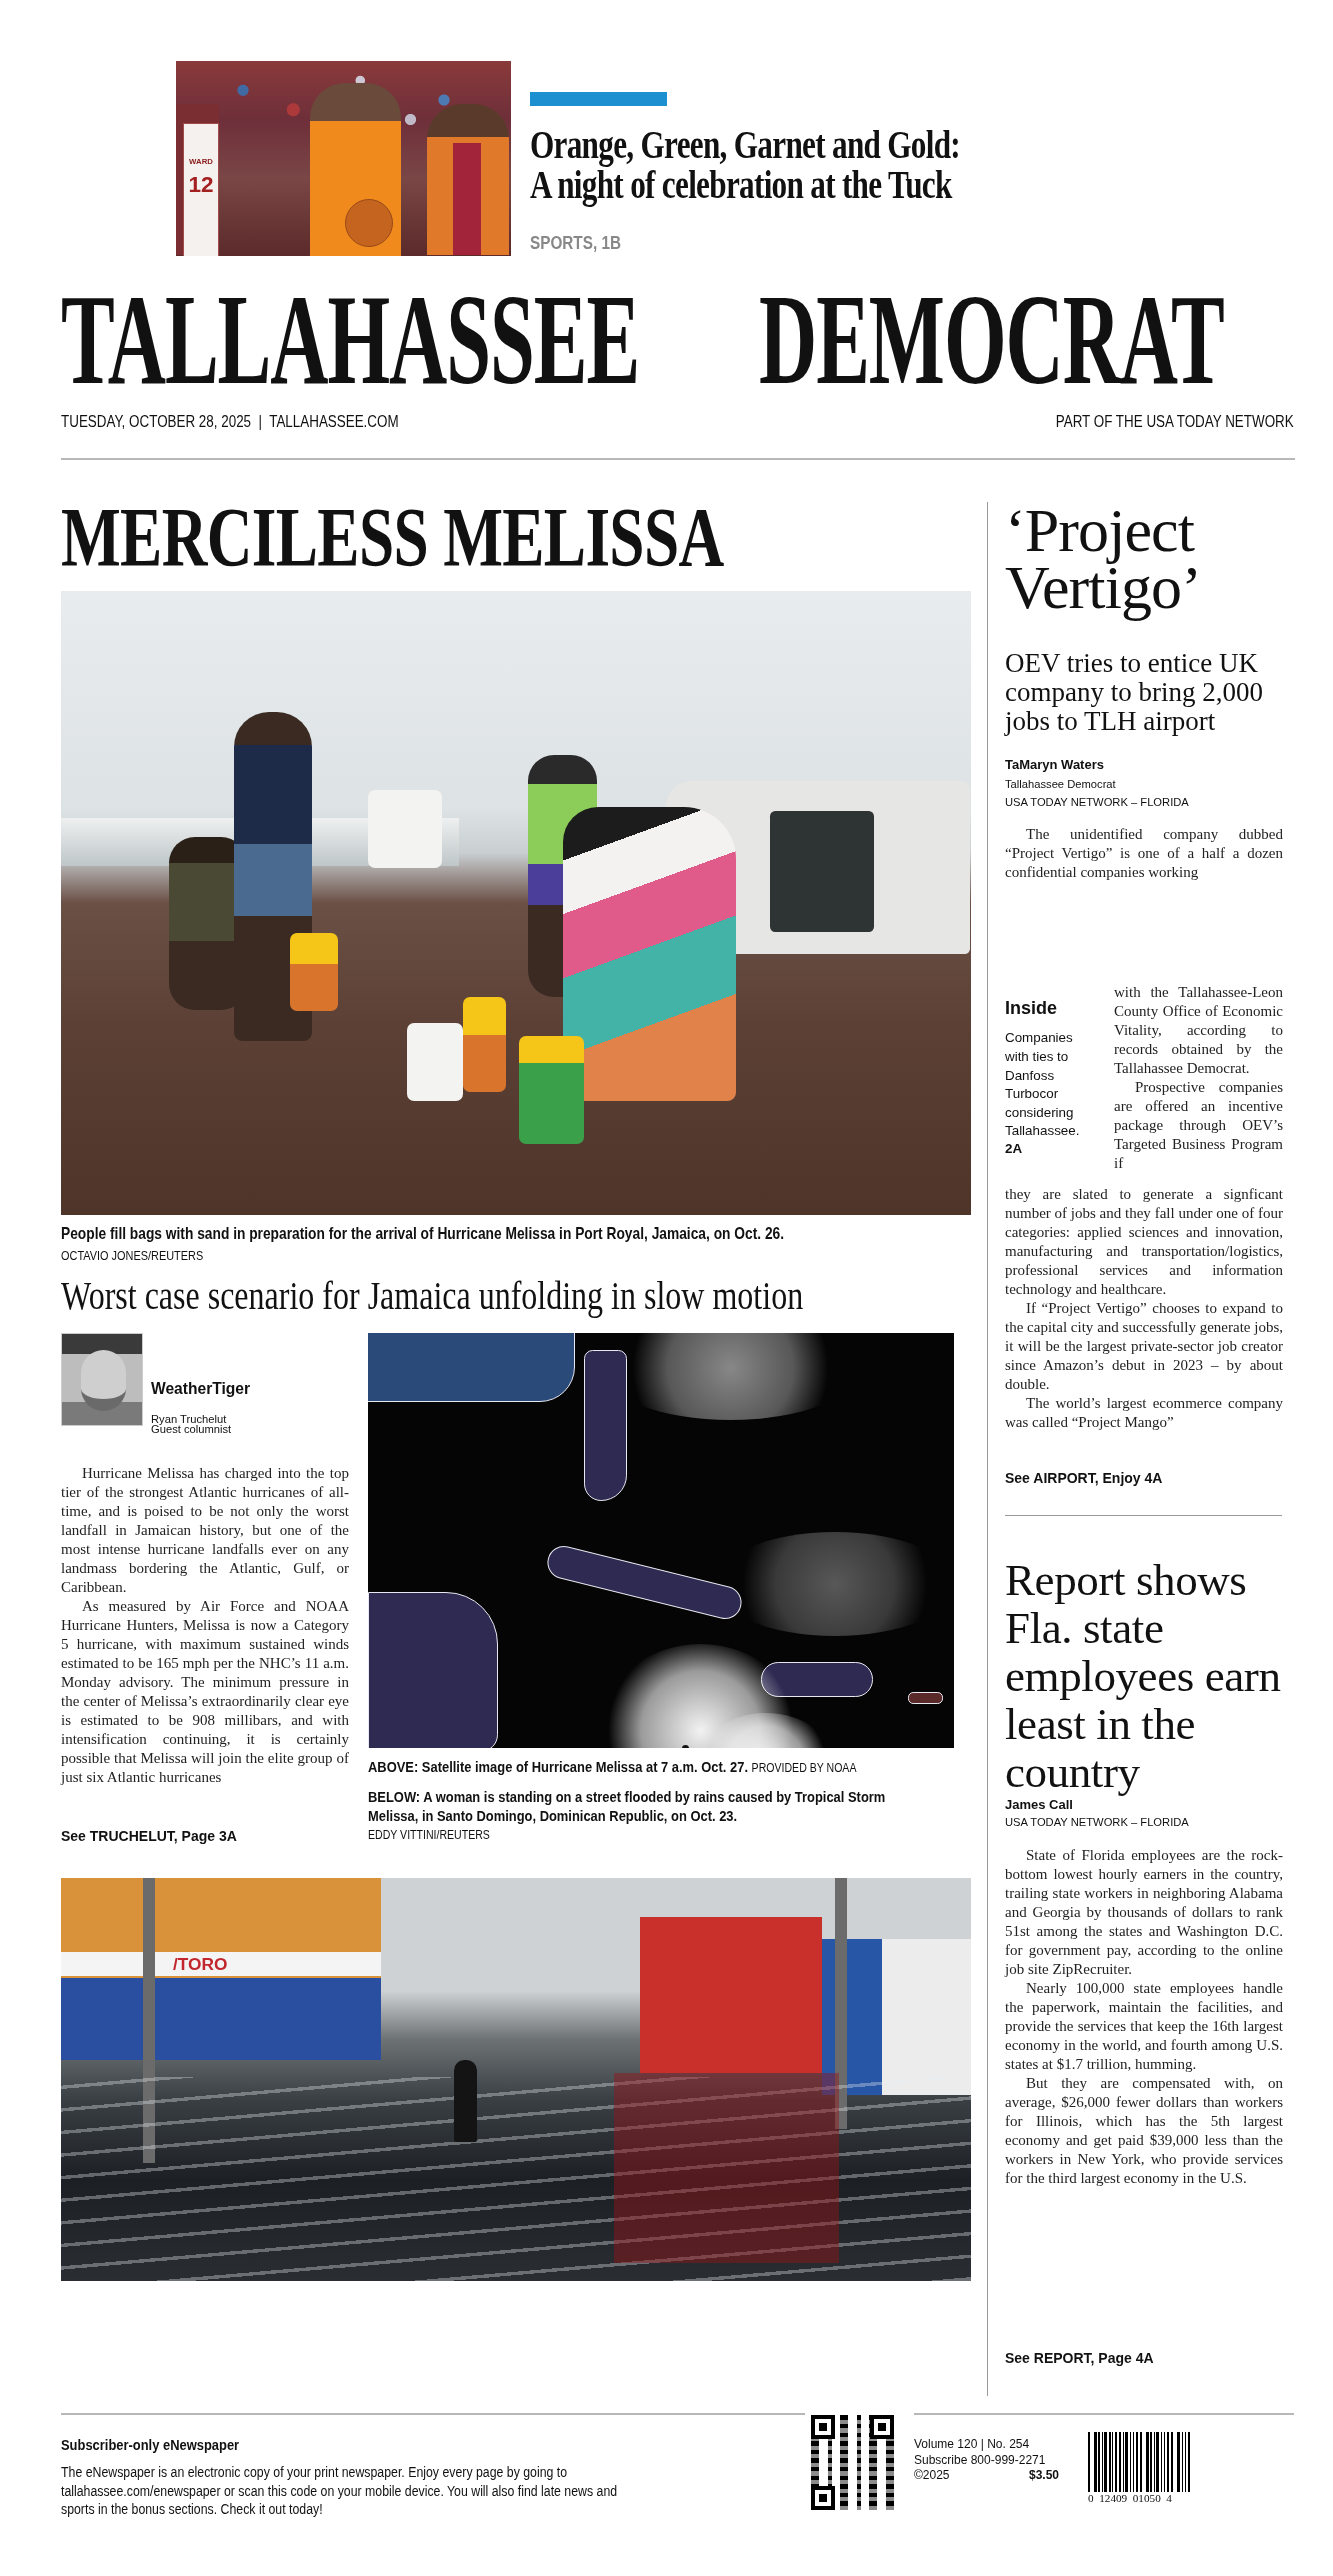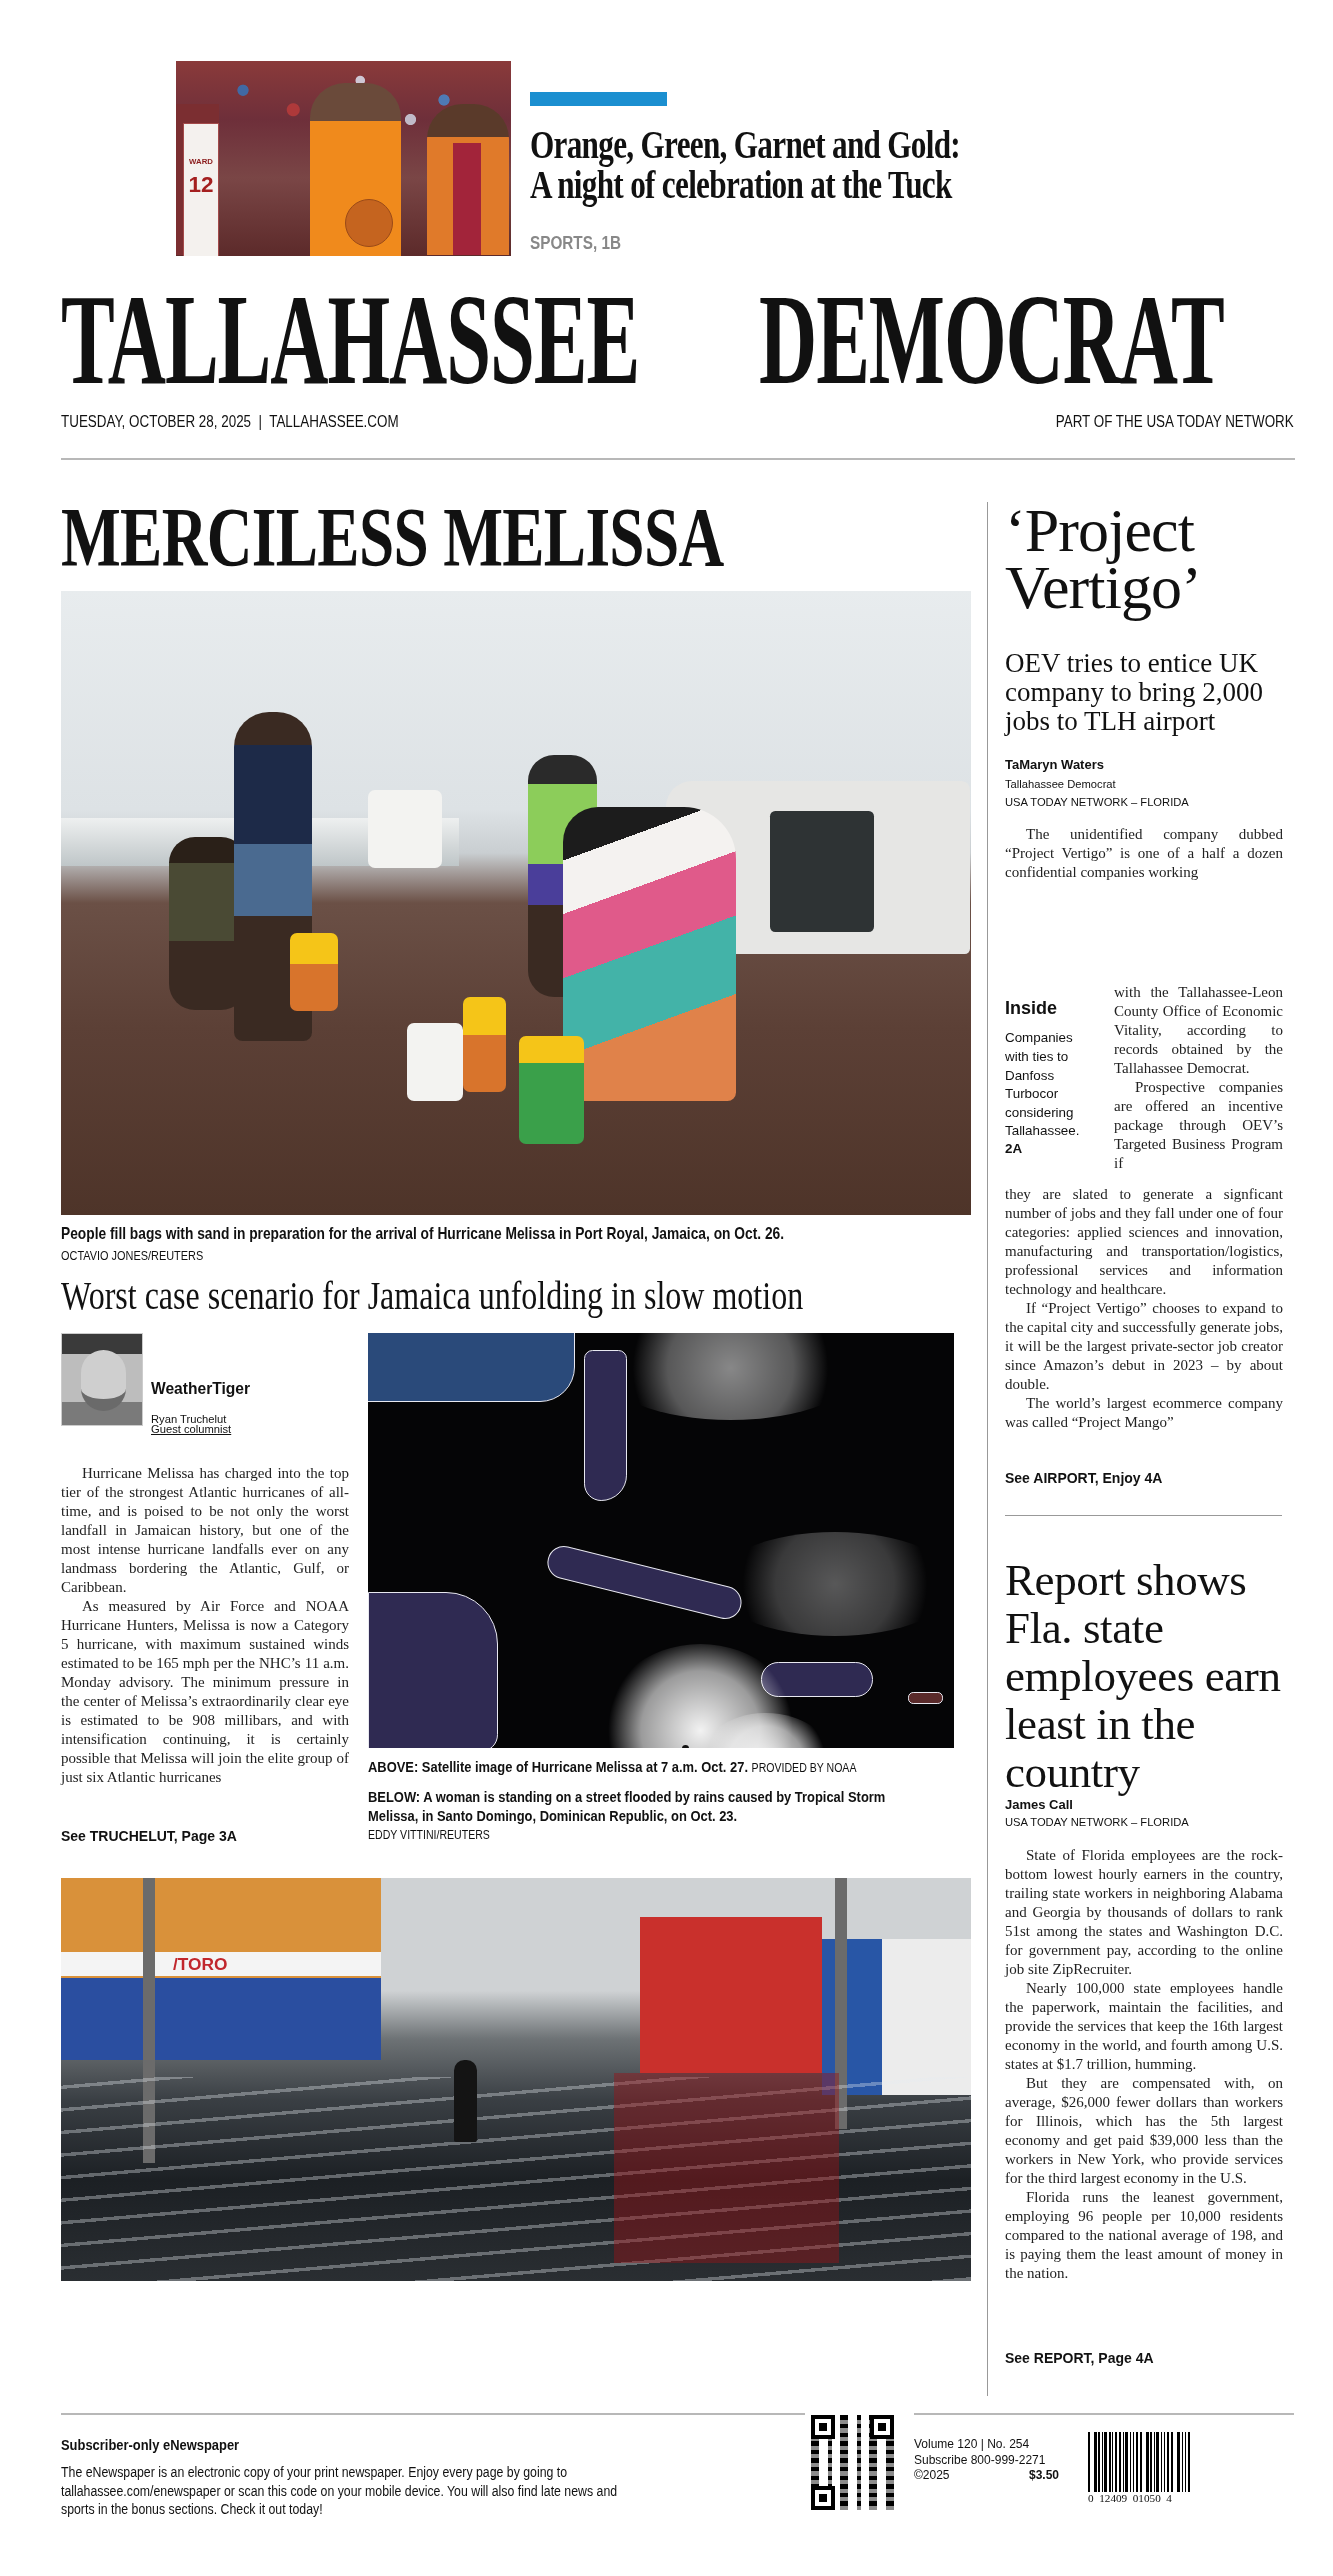--- a/index.html
+++ b/index.html
@@ -58,21 +58,21 @@
   .cap1 { left: 61px; top: 1224px; font: 700 16.4px "Liberation Sans", sans-serif; white-space: nowrap; transform: scaleX(0.84); transform-origin: left top; }
   .credit1 { left: 61px; top: 1248px; font: 400 13px "Liberation Sans", sans-serif; white-space: nowrap; transform: scaleX(0.84); transform-origin: left top; }
 
   .sub-head { left: 61px; top: 1276px; font: 400 40px/1 "Liberation Serif", serif; white-space: nowrap; transform: scaleX(0.80); transform-origin: left top; }
 
   
   .mugshot { left: 61px; top: 1333px; width: 82px; height: 93px; background: linear-gradient(180deg,#3a3a3a 0 22%, #bdbdbd 22% 75%, #7a7a7a 75% 100%); border:0.9px solid #ccc; overflow:hidden; }
   .mugshot .face { position:absolute; left:19px; top:15.6px; width:45px; height:61px; border-radius:22.5px; background:#cfcfcf; border-bottom: 12px solid #6a6a6a; }
   .col-name { left: 151px; top: 1380px; font: 700 15.6px "Liberation Sans", sans-serif; }
   .col-author { left: 151px; top: 1384px; font: 400 11.2px "Liberation Sans", sans-serif; margin-top: 29px; }
-  .col-role { left: 151px; top: 1423px; font: 400 11.2px "Liberation Sans", sans-serif; text-decoration: underline; }
+  .col-role { left: 151px; top: 1423px; font: 400 11.2px "Liberation Sans", sans-serif; }
 
   .body-text { font: 400 15px/19px "Liberation Serif", serif; text-align: justify; color: #222; }
   .body-text p { text-indent: 21px; }
   .col-body { left: 61px; top: 1464px; width: 288px; }
   .see-link { font: 700 14px "Liberation Sans", sans-serif; white-space: nowrap; }
   .see-truchelut { left: 61px; top: 1828px; }
 
   
   .sat { left: 368px; top: 1333px; width: 586px; height: 415px; background:#050506; overflow:hidden; }
   .sat .land { position:absolute; background: #2f2a52; border: 1.3px solid #e8e8f0; }
@@ -266,21 +266,20 @@
 <div class="abs see-link see-airport">See AIRPORT, Enjoy 4A</div>
 <div class="abs rule-mid"></div>
 
 <div class="abs rc2-title">Report shows Fla. state employees earn least in the country</div>
 <div class="abs rc2-author">James Call</div>
 <div class="abs rc2-net">USA TODAY NETWORK – FLORIDA</div>
 <div class="abs rc2-body body-text">
   <p>State of Florida employees are the rock-bottom lowest hourly earners in the country, trailing state workers in neighboring Alabama and Georgia by thousands of dollars to rank 51st among the states and Washington D.C. for government pay, according to the online job site ZipRecruiter.</p>
   <p>Nearly 100,000 state employees handle the paperwork, maintain the facilities, and provide the services that keep the 16th largest economy in the world, and fourth among U.S. states at $1.7 trillion, humming.</p>
   <p>But they are compensated with, on average, $26,000 fewer dollars than workers for Illinois, which has the 5th largest economy and get paid $39,000 less than the workers in New York, who provide services for the third largest economy in the U.S.</p>
-  <p>Florida runs the leanest government, employing 96 people per 10,000 residents compared to the national average of 198, and is paying them the least amount of money in the nation.</p>
 </div>
 <div class="abs see-link see-report">See REPORT, Page 4A</div>
 
 <div class="abs rule-bottom" style="width:744px;"></div>
 <div class="abs rule-foot-right"></div>
 <div class="abs ft-title">Subscriber-only eNewspaper</div>
 <div class="abs ft-text">
   <div>The eNewspaper is an electronic copy of your print newspaper. Enjoy every page by going to</div>
   <div>tallahassee.com/enewspaper or scan this code on your mobile device. You will also find late news and</div>
   <div>sports in the bonus sections. Check it out today!</div>

